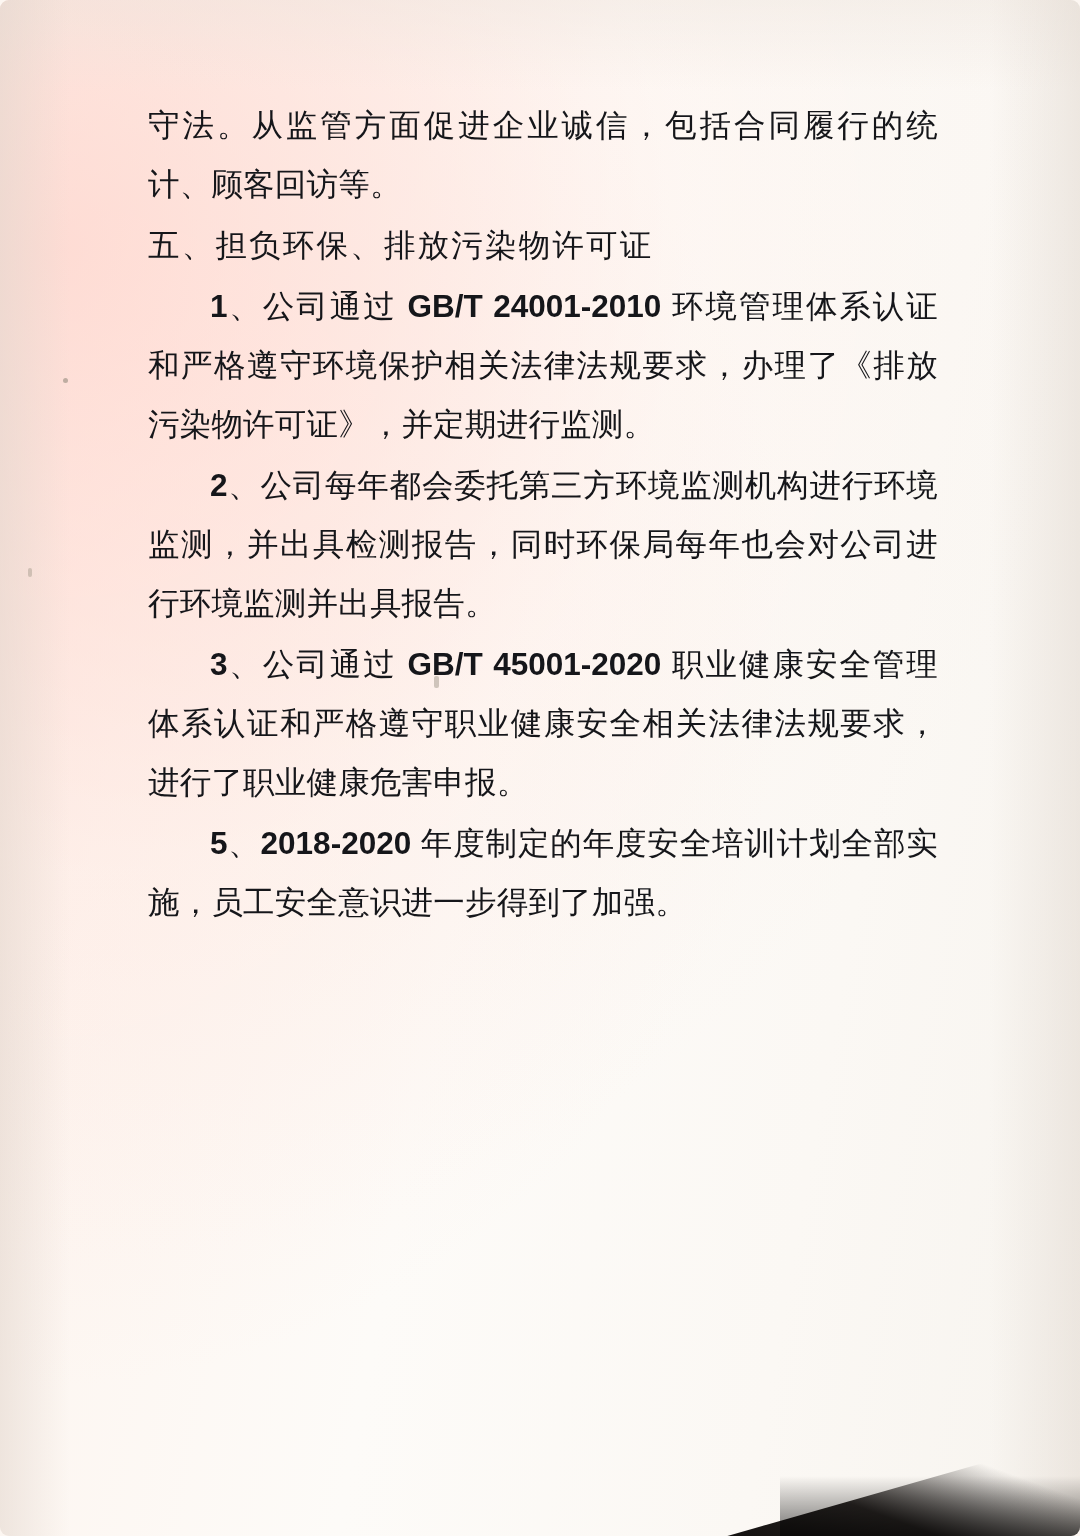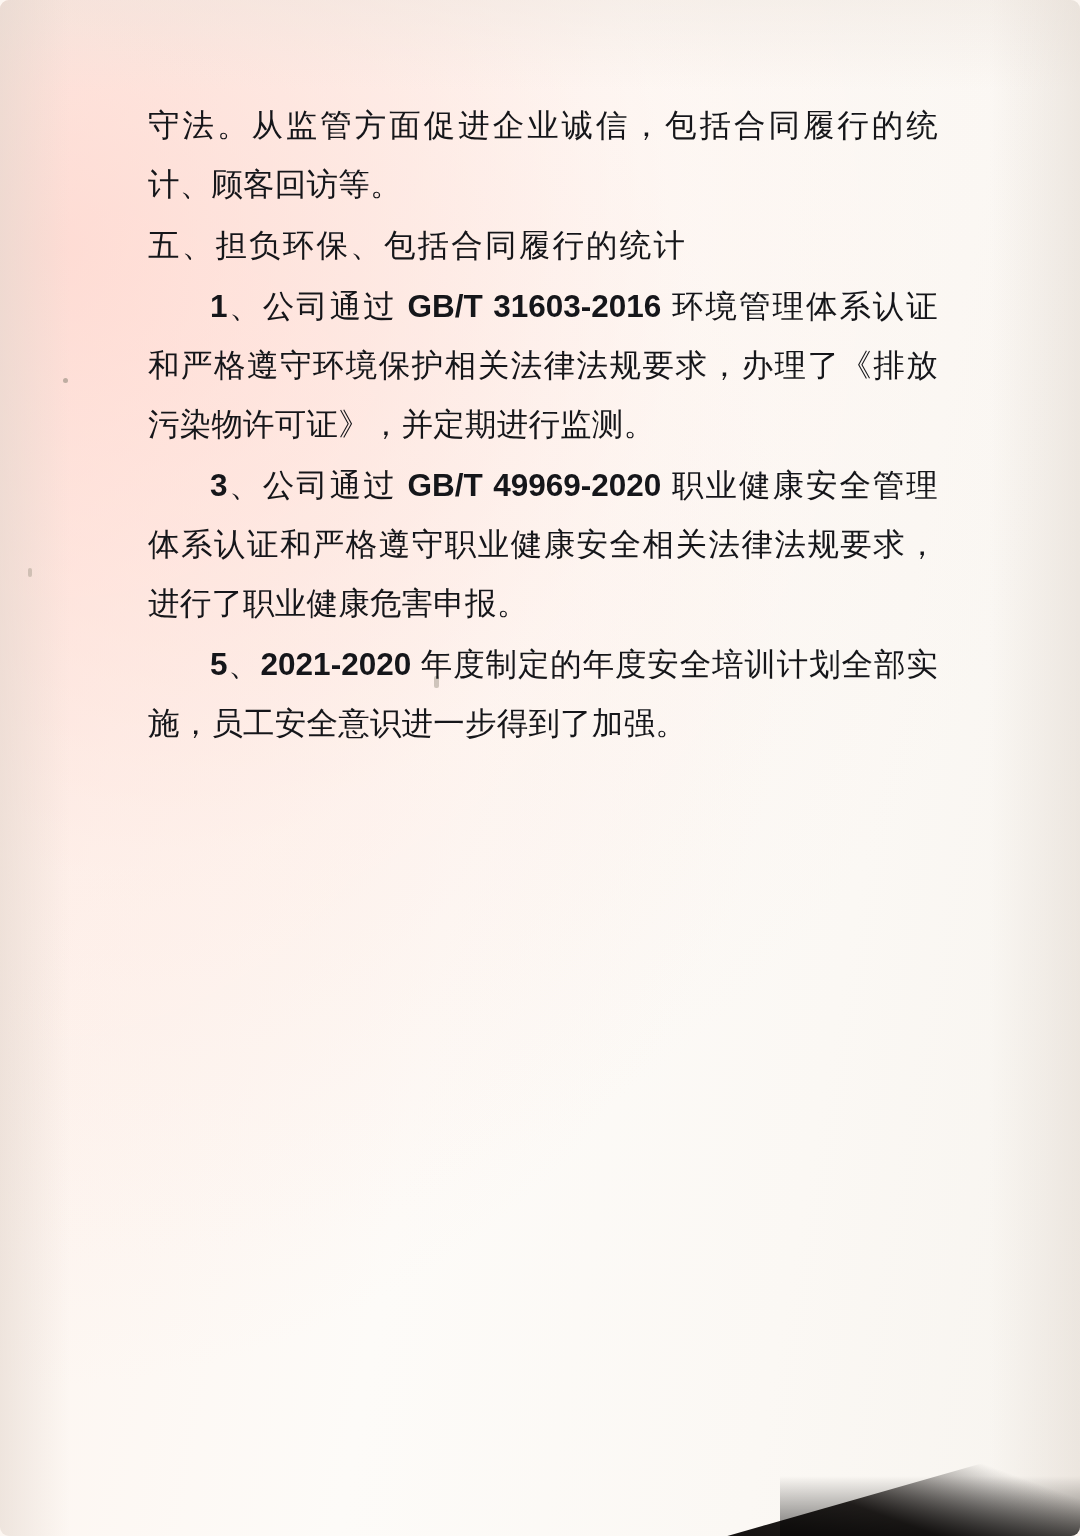--- a/index.html
+++ b/index.html
@@ -105,28 +105,29 @@
 
   <div class="mark m1"></div>
   <div class="mark m2"></div>
   <div class="mark m3"></div>
 
   <div class="content">
 
     <p class="no-indent">守法。从监管方面促进企业诚信，包括合同履行的统计、顾客回访等。</p>
 
 
-    <p class="heading">五、担负环保、包括合同履行的统计</p>
+    <p class="heading">五、担负环保、排放污染物许可证</p>
 
-    <p class="indent"><span class="lat">1</span>、公司通过 <span class="lat">GB/T 31603-2016</span> 环境管理体系认证和严格遵守环境保护相关法律法规要求，办理了《排放污染物许可证》，并定期进行监测。</p>
+    <p class="indent"><span class="lat">1</span>、公司通过 <span class="lat">GB/T 24001-2010</span> 环境管理体系认证和严格遵守环境保护相关法律法规要求，办理了《排放污染物许可证》，并定期进行监测。</p>
+
+    <p class="indent"><span class="lat">2</span>、公司每年都会委托第三方环境监测机构进行环境监测，并出具检测报告，同时环保局每年也会对公司进行环境监测并出具报告。</p>
+
+    <p class="indent"><span class="lat">3</span>、公司通过 <span class="lat">GB/T 45001-2020</span> 职业健康安全管理体系认证和严格遵守职业健康安全相关法律法规要求，进行了职业健康危害申报。</p>
 
 
-    <p class="indent"><span class="lat">3</span>、公司通过 <span class="lat">GB/T 49969-2020</span> 职业健康安全管理体系认证和严格遵守职业健康安全相关法律法规要求，进行了职业健康危害申报。</p>
-
-
-    <p class="indent"><span class="lat">5</span>、<span class="lat">2021-2020</span> 年度制定的年度安全培训计划全部实施，员工安全意识进一步得到了加强。</p>
+    <p class="indent"><span class="lat">5</span>、<span class="lat">2018-2020</span> 年度制定的年度安全培训计划全部实施，员工安全意识进一步得到了加强。</p>
 
 
   </div>
 
   <div class="corner-fold"></div>
   <div class="corner-fold2"></div>
 </div>
 
 </body></html>

